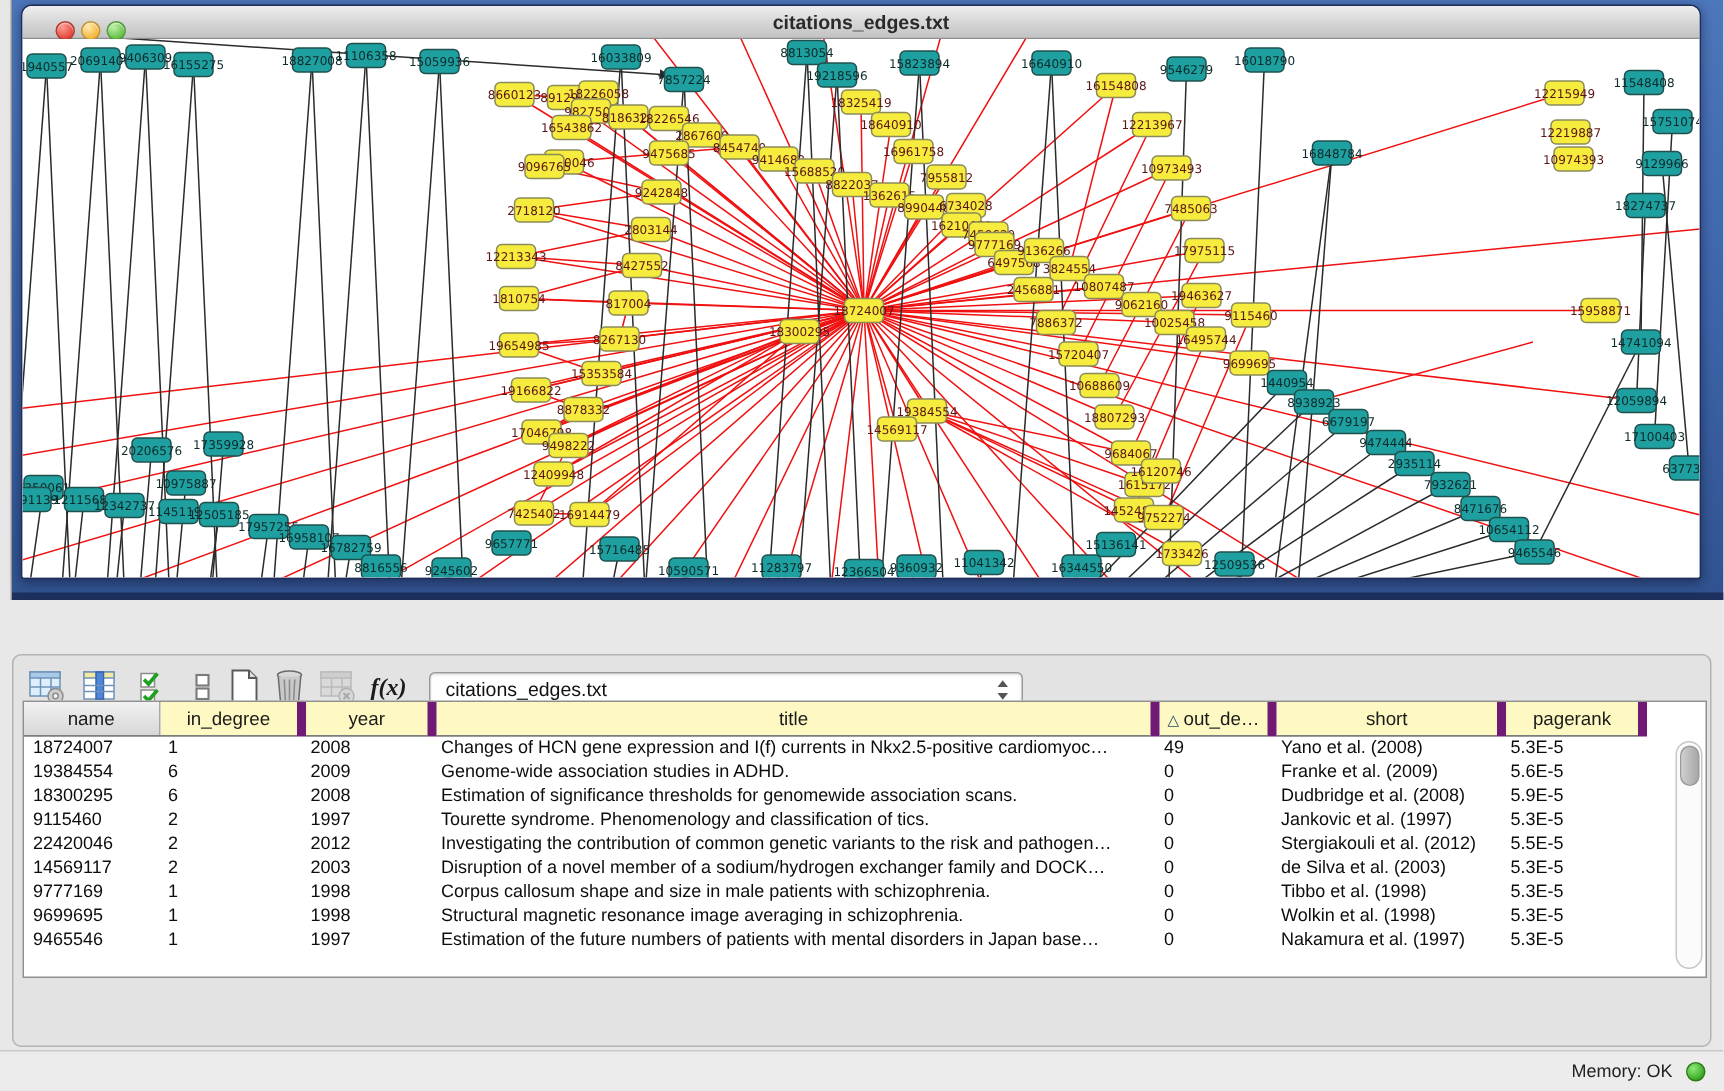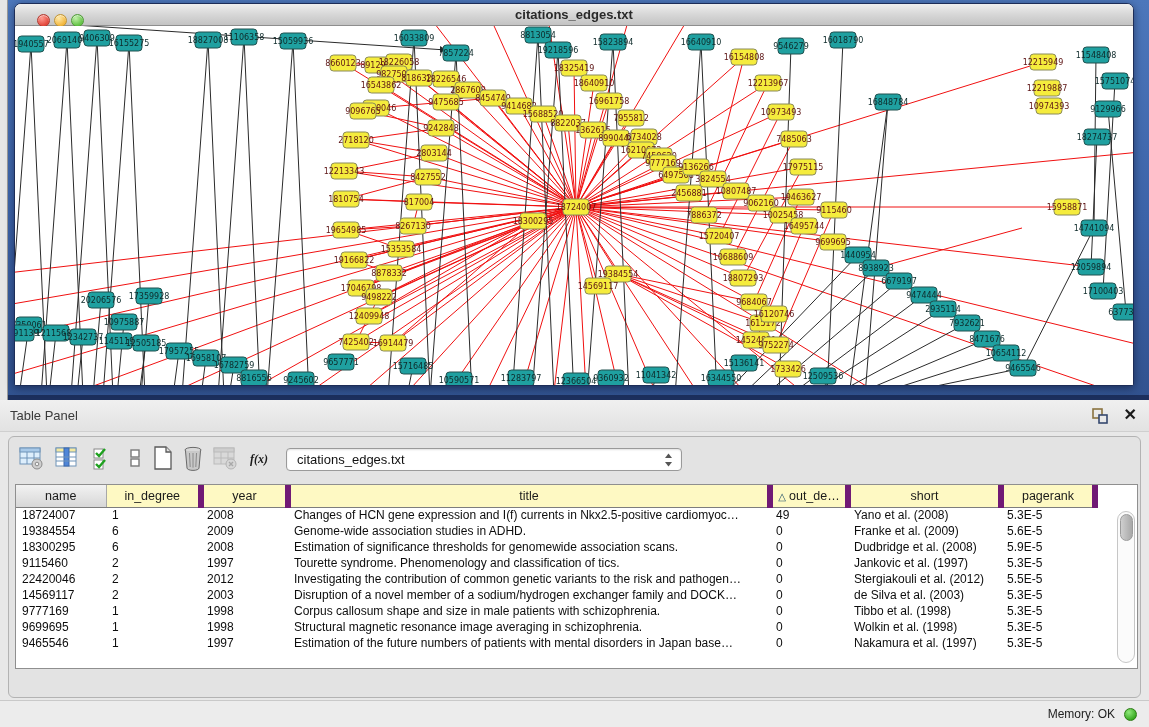--- a/index.html
+++ b/index.html
@@ -42,21 +42,21 @@
   .panel-body { position:absolute; left:8px; top:36px; width:1133px; height:262px;
     background:#e3e3e3; border:1px solid #b3b3b3; border-radius:6px; }
 
   .toolbar { position:absolute; left:0; top:0; width:100%; height:42px; }
   .tb-btn { position:absolute; top:8px; width:28px; height:28px; background:transparent; border:none; cursor:pointer; }
   .combo { position:absolute; left:277px; top:11px; width:396px; height:23px; background:#fff;
     border:1px solid #9a9a9a; border-radius:4px; box-shadow:inset 0 1px 2px rgba(0,0,0,.12); cursor:pointer; }
   .combo .ctext { position:absolute; left:10px; top:0; line-height:21px; font-size:13px; color:#111; }
   .combo .spin { position:absolute; right:8px; top:3px; width:9px; height:16px; }
 
-  .table-wrap { position:absolute; left:6px; top:47px; width:1123px; height:185px;
+  .table-wrap { position:absolute; left:6px; top:30px; width:1123px; height:185px;
     background:#fff; border:1px solid #8f8f8f; overflow:hidden; }
   table.data { border-collapse:collapse; table-layout:fixed; width:1079px; }
   table.data th { height:22px; font-size:12.5px; font-weight:normal; color:#1a1a1a; text-align:center;
     background:#fef9c3; border-right:6px solid #701a75; border-bottom:1px solid #7d7d7d; overflow:hidden; white-space:nowrap; }
   table.data th.plain { background:linear-gradient(180deg,#f2f2f2,#d7d7d7); border-right:1px solid #a8a8a8; }
   table.data td { height:16px; font-size:12px; color:#0d0d0d; padding:0 0 0 6px;
     white-space:nowrap; overflow:hidden; }
   .sort-tri { font-size:10px; margin-right:3px; color:#20506a; }
 
   .vscroll { position:absolute; left:1101px; top:26px; width:18px; height:152px;
@@ -838,30 +838,20 @@
                 <rect x="1112" y="304" width="26" height="16" rx="3.5" fill="#1fa0a0" stroke="#20504e"></rect>
                 <text x="1125" y="315" text-anchor="middle" class="net-node-label" fill="#0e2a2a">6377312</text>
               </g>
             </g>
         </svg>
       </div>
     </div>
   </div>
 
   <div class="table-panel">
-    <div class="panel-header">
-      <span class="ptitle">Table Panel</span>
-      <span class="float-btn">
-        <svg width="17" height="17" viewBox="0 0 17 17">
-          <rect x="1" y="1" width="9" height="9" fill="none" stroke="#8a7340" stroke-width="1.6"></rect>
-          <rect x="7" y="7" width="8" height="8" fill="#e9e9e9" stroke="#35486e" stroke-width="1.6"></rect>
-        </svg>
-      </span>
-      <span class="close-btn">✕</span>
-    </div>
 
     <div class="panel-body">
       <div class="toolbar">
         <button class="tb-btn" style="left:8px" title="table-settings">
           <svg width="26" height="26" viewBox="0 0 26 26">
             <rect x="2" y="3" width="20" height="16" fill="#ddeefc" stroke="#6f93b8"></rect>
             <rect x="2" y="3" width="20" height="4" fill="#a8c9e8" stroke="#6f93b8"></rect>
             <line x1="9" y1="7" x2="9" y2="19" stroke="#6f93b8"></line>
               <line x1="16" y1="7" x2="16" y2="19" stroke="#6f93b8"></line>
             <line x1="2" y1="13" x2="22" y2="13" stroke="#6f93b8"></line>
@@ -911,21 +901,21 @@
           <svg width="26" height="26" viewBox="0 0 26 26" opacity="0.55">
             <rect x="2" y="3" width="20" height="16" fill="#d2d2d2" stroke="#9a9a9a"></rect>
             <rect x="2" y="3" width="20" height="4" fill="#bdbdbd" stroke="#9a9a9a"></rect>
             <line x1="9" y1="7" x2="9" y2="19" stroke="#9a9a9a"></line>
               <line x1="16" y1="7" x2="16" y2="19" stroke="#9a9a9a"></line>
             <line x1="2" y1="13" x2="22" y2="13" stroke="#9a9a9a"></line>
             <circle cx="19" cy="19" r="5" fill="#cfcfcf" stroke="#8b8b8b"></circle>
             <path d="M17,17 l4,4 m0,-4 l-4,4" stroke="#7a7a7a" stroke-width="1.4"></path>
           </svg>
         </button>
-        <button class="tb-btn" style="left:236px; font-style:italic; font-family:'Liberation Serif',serif; font-size:12px; font-weight:bold; color:#1a1a1a;" title="function-builder">
+        <button class="tb-btn" style="left:236px; font-style:italic; font-family:'Liberation Serif',serif; font-size:16px; font-weight:bold; color:#1a1a1a;" title="function-builder">
           <span>f(x)</span>
         </button>
 
         <div class="combo">
           <span class="ctext">citations_edges.txt</span>
           <svg class="spin" viewBox="0 0 9 16">
             <path d="M1,6 L4.5,1.5 L8,6 z" fill="#555"></path>
             <path d="M1,10 L4.5,14.5 L8,10 z" fill="#555"></path>
           </svg>
         </div>

